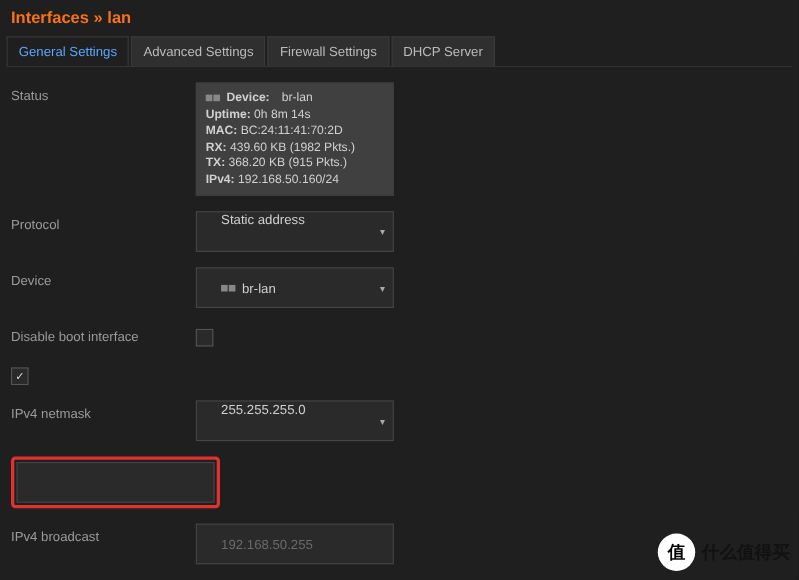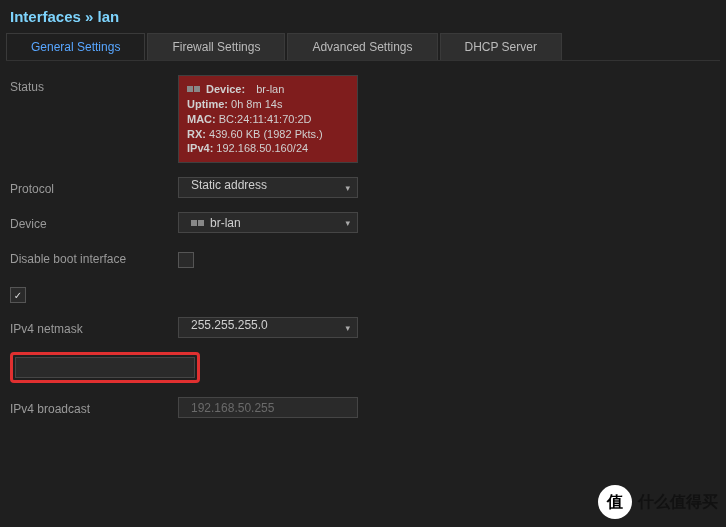--- a/index.html
+++ b/index.html
@@ -1,26 +1,26 @@
 <!DOCTYPE html>
 <html><head>
 <meta charset="utf-8">
 <style>
   html,body{margin:0;padding:0;background:#1f1f1f;color:#a0a0a0;font-family:Arial,Helvetica,sans-serif;font-size:12px;width:726px;height:527px;overflow:hidden}
-  .page-title{padding:8px 10px;font-size:15px;color:#7dd3fc;font-weight:bold}
+  .page-title{padding:8px 10px;font-size:15px;color:#f97316;font-weight:bold}
   .tabs{display:flex;border-bottom:1px solid #333;margin:0 6px}
-  .tab{padding:6px 24px;background:#2f2f2f;color:#bbb;border:1px solid #3a3a3a;border-bottom:none;margin-right:2px;font-size:12px;cursor:pointer}
+  .tab{padding:6px 10px;background:#2f2f2f;color:#bbb;border:1px solid #3a3a3a;border-bottom:none;margin-right:2px;font-size:12px;cursor:pointer}
   .tab.active{color:#58a6ff;background:#1f1f1f;border-color:#3a3a3a}
   .form-area{padding:14px 10px}
   .row{display:flex;align-items:flex-start;margin-bottom:14px}
   .row-label{width:158px;text-align:left;padding-right:10px;padding-top:5px;color:#9a9a9a;font-size:12px}
   .row-control{width:180px;display:flex;flex-direction:column}
-  .status-box{background:#7f1d1d;border:1px solid #3f3f3f;padding:6px 8px;color:#d0d0d0;line-height:1.35;font-size:11px;white-space:nowrap}
+  .status-box{background:#404040;border:1px solid #3f3f3f;padding:6px 8px;color:#d0d0d0;line-height:1.35;font-size:11px;white-space:nowrap}
   .status-box .dev-line{display:flex;align-items:center;gap:4px}
-  .select,.text-input{background:#2a2a2a;border:1px solid #454545;color:#d0d0d0;height:21px;padding:0 12px;font-size:12px;width:100%;box-sizing:border-box}
+  .select,.text-input{background:#2a2a2a;border:1px solid #454545;color:#d0d0d0;height:37px;padding:0 22px;font-size:12px;width:100%;box-sizing:border-box}
   .text-input::placeholder{color:#6a6a6a}
   .select-wrap{position:relative;width:180px}
   .select-wrap .caret{position:absolute;right:8px;top:50%;transform:translateY(-50%);pointer-events:none;font-size:9px;color:#aaa}
   .checkbox{width:14px;height:14px;border:1px solid #555;background:#2a2a2a;display:inline-flex;align-items:center;justify-content:center;margin-top:5px}
   .checkbox.checked::after{content:"\2713";font-size:10px;color:#ddd}
   .input-group{display:flex;gap:4px}
   .input-group .text-input{flex:1}
   .addon-btn{width:30px;height:26px;background:#2f2f2f;border:1px solid #454545;color:#ccc;display:flex;align-items:center;justify-content:center;font-size:11px;cursor:pointer}
   .port-icon{display:inline-flex;gap:1px;margin-right:2px}
   .port-icon span{width:6px;height:6px;background:#888;display:inline-block}
@@ -32,41 +32,42 @@
 </style>
 </head>
 <body>
 
 <div class="page-title">
   <span>Interfaces</span><span> » </span><span>lan</span>
 </div>
 
 <div class="tabs">
   <div class="tab active">General Settings</div>
+  <div class="tab">Advanced Settings</div>
   <div class="tab">Firewall Settings</div>
-  <div class="tab">Advanced Settings</div>
   <div class="tab">DHCP Server</div>
 </div>
 
 <div class="form-area">
 
   <div class="row">
     <div class="row-label">Status</div>
     <div class="row-control">
       <div class="status-box">
         <div class="dev-line">
           <span class="port-icon">
               <span></span>
               <span></span>
             </span>
           <b>Device:</b>&nbsp;<span>br-lan</span>
         </div>
         <div><b>Uptime:</b> <span>0h 8m 14s</span></div>
         <div><b>MAC:</b> <span>BC:24:11:41:70:2D</span></div>
         <div><b>RX:</b> <span>439.60 KB (1982 Pkts.)</span></div>
+        <div><b>TX:</b> <span>368.20 KB (915 Pkts.)</span></div>
         <div><b>IPv4:</b> <span>192.168.50.160/24</span></div>
       </div>
     </div>
   </div>
 
   <div class="row">
     <div class="row-label">Protocol</div>
     <div class="row-control select-wrap">
       <div class="select">Static address</div>
       <span class="caret">▾</span>

